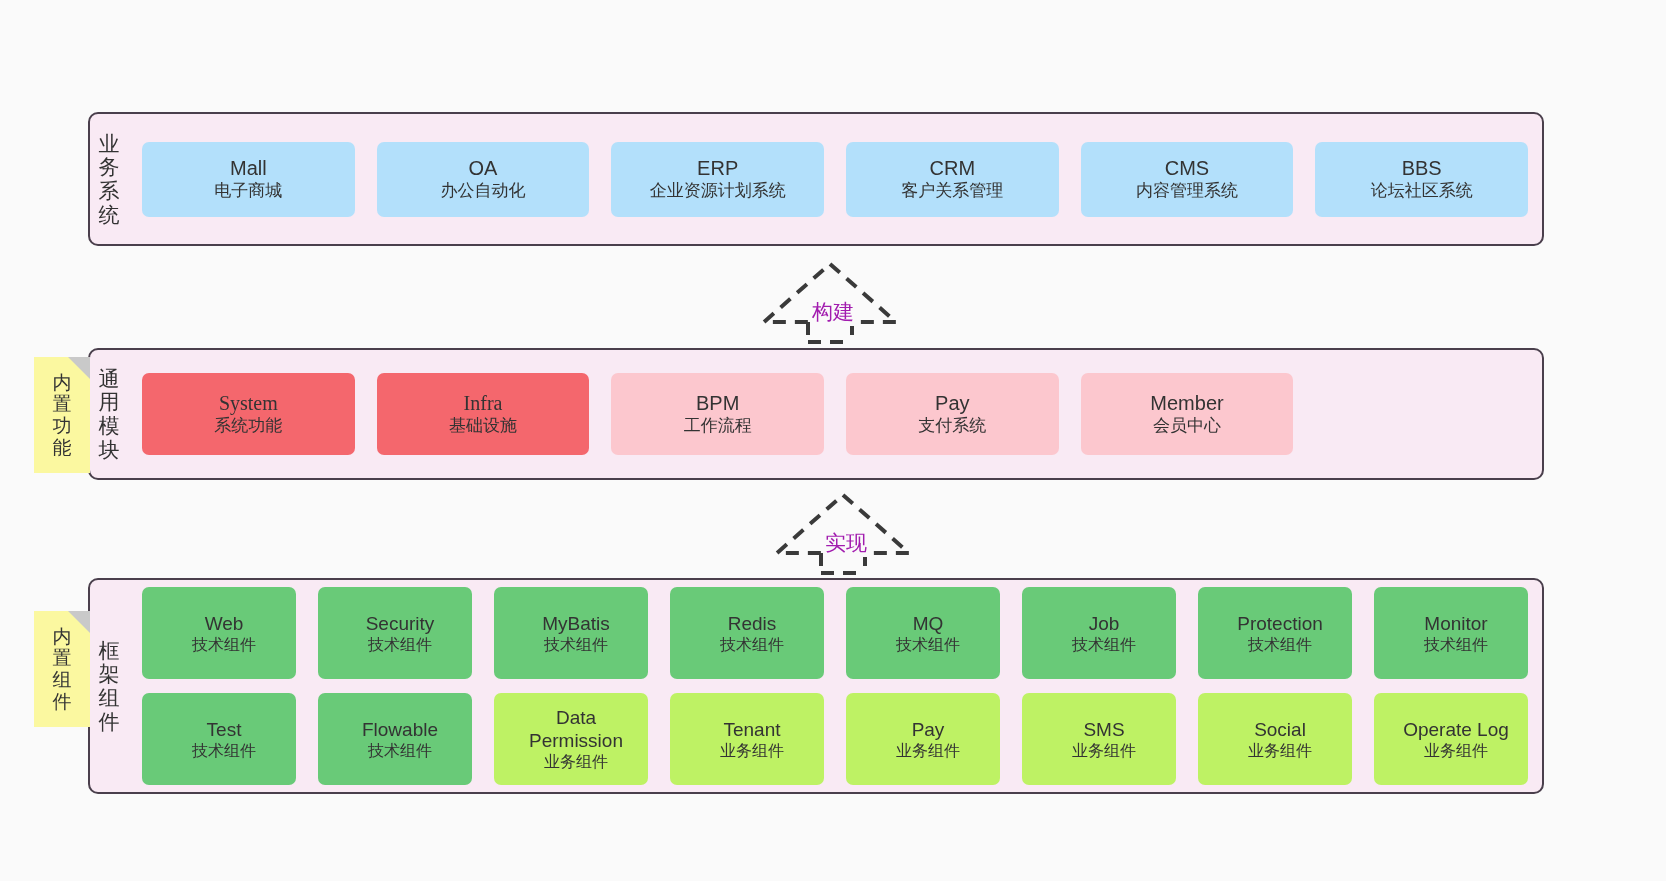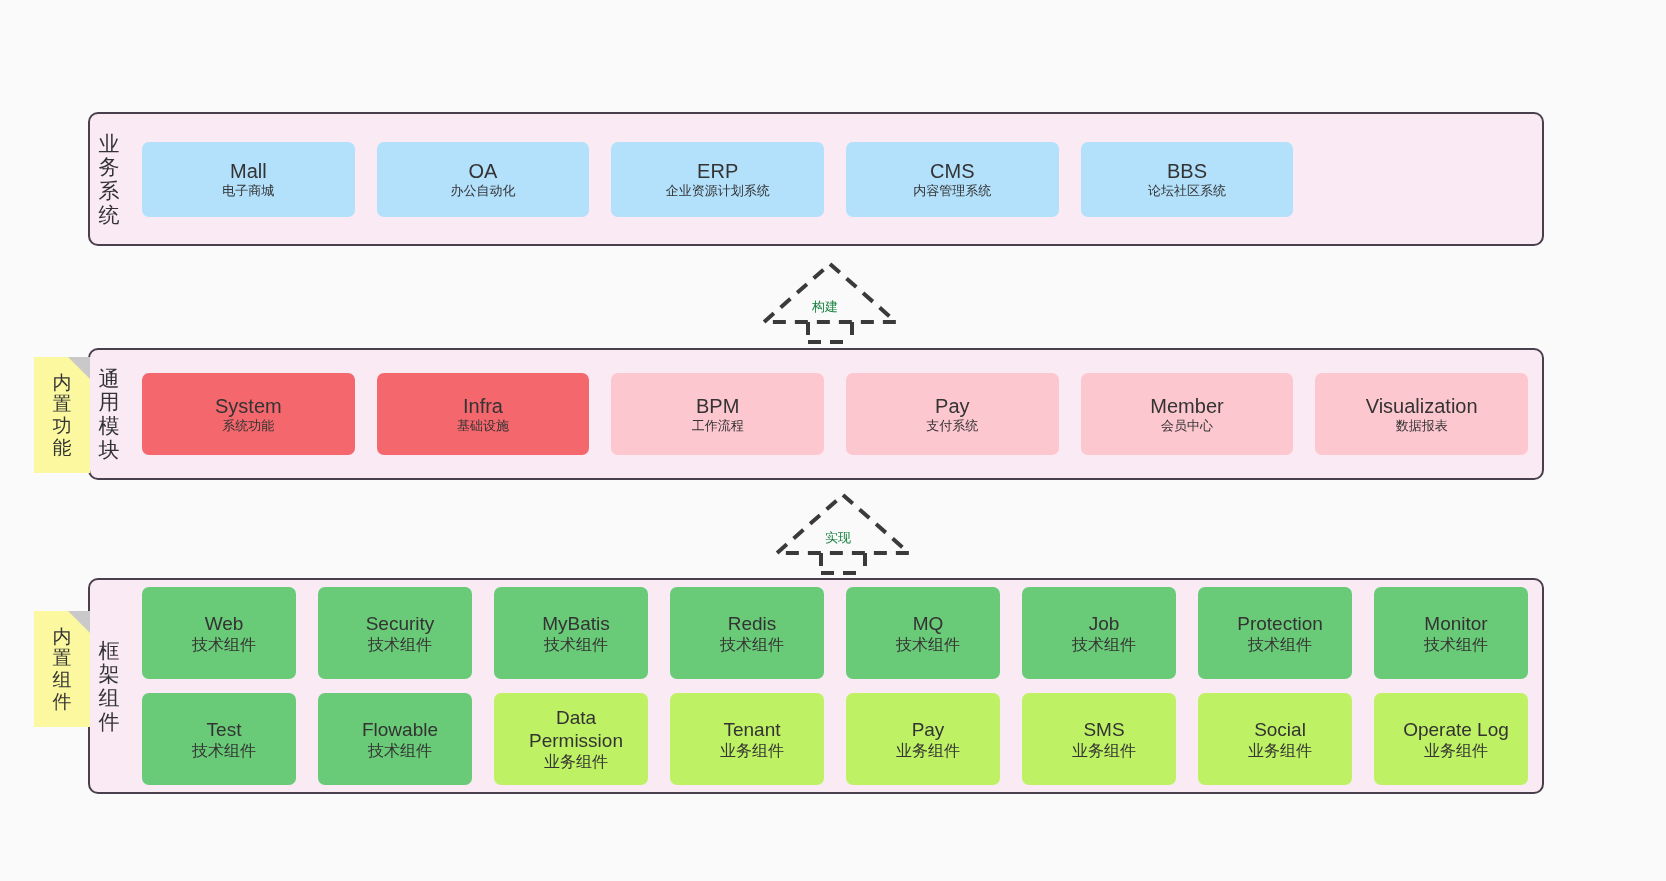--- a/index.html
+++ b/index.html
@@ -75,37 +75,37 @@
     display: flex;
     flex-direction: column;
     align-items: center;
     justify-content: center;
     text-align: center;
     color: #333333;
     line-height: 1.22;
     padding: 4px 6px;
   }
   .card .ctitle { font-size: 20px; }
-  .card .csub   { font-size: 13px; }
+  .card .csub   { font-size: 17px; }
 
   
   .layer1 .card { height: 75px; }
   .layer1 .card .ctitle { font-size: 20px; }
 
   
   .layer2 .card { height: 82px; }
 
   
   .layer3 .card { height: 92px; padding-left: 16px; }
   .layer3 .card .ctitle { font-size: 19px; }
   .layer3 .card .csub   { font-size: 16px; }
 
   
   .c-blue       { background: #b3e0fb; }
-  .c-red        { background: #f4676d; }
+  .c-red        { background: #f4676d; font-family: Liberation Serif, serif; }
   .c-pink       { background: #fcc7ce; align-items: center; }
   .c-green      { background: #69ca78; }
   .c-greenlight { background: #bef264; }
 
   
   .sticky {
     position: absolute;
     box-sizing: border-box;
     background: #fbf8a0;
     width: 56px;
@@ -124,22 +124,22 @@
     width: 0; height: 0;
     border-top: 22px solid #c9c9c9;
     border-left: 22px solid transparent;
   }
 
   
   .arrow { position: absolute; z-index: 2; }
   .arrow svg { display: block; overflow: visible; }
   .arrow .alabel {
     position: absolute;
-    font-size: 13px;
-    color: #15803d;
+    font-size: 21px;
+    color: #a21caf;
     background: #fafafa;
     padding: 0 2px;
     white-space: nowrap;
     text-align: right;
   }
 </style>
 </head>
 <body>
 
 <div class="canvas">
@@ -156,20 +156,24 @@
         <div class="ctitle">Mall</div>
         <div class="csub">电子商城</div>
       </div>
       <div class="card c-blue">
         <div class="ctitle">OA</div>
         <div class="csub">办公自动化</div>
       </div>
       <div class="card c-blue">
         <div class="ctitle">ERP</div>
         <div class="csub">企业资源计划系统</div>
+      </div>
+      <div class="card c-blue">
+        <div class="ctitle">CRM</div>
+        <div class="csub">客户关系管理</div>
       </div>
       <div class="card c-blue">
         <div class="ctitle">CMS</div>
         <div class="csub">内容管理系统</div>
       </div>
       <div class="card c-blue">
         <div class="ctitle">BBS</div>
         <div class="csub">论坛社区系统</div>
       </div>
     </div>
@@ -217,24 +221,20 @@
         <div class="ctitle">BPM</div>
         <div class="csub">工作流程</div>
       </div>
       <div class="card c-pink">
         <div class="ctitle">Pay</div>
         <div class="csub">支付系统</div>
       </div>
       <div class="card c-pink">
         <div class="ctitle">Member</div>
         <div class="csub">会员中心</div>
-      </div>
-      <div class="card c-pink">
-        <div class="ctitle">Visualization</div>
-        <div class="csub">数据报表</div>
       </div>
     </div>
   </div>
 
   <div class="arrow" style="left:773px; top:493px; width:140px; height:82px;">
     <svg width="140" height="82" viewBox="0 0 140 82" aria-hidden="true">
       <path d="M 70 2 L 136 60 L 4 60 Z" fill="none" stroke="#3a3a3a" stroke-width="4" stroke-dasharray="13 9" stroke-linecap="butt"></path>
       <line x1="48" y1="60" x2="48" y2="82" stroke="#3a3a3a" stroke-width="4" stroke-dasharray="13 9"></line>
       <line x1="92" y1="60" x2="92" y2="82" stroke="#3a3a3a" stroke-width="4" stroke-dasharray="13 9"></line>
       <line x1="48" y1="80" x2="92" y2="80" stroke="#3a3a3a" stroke-width="4" stroke-dasharray="13 9"></line>

